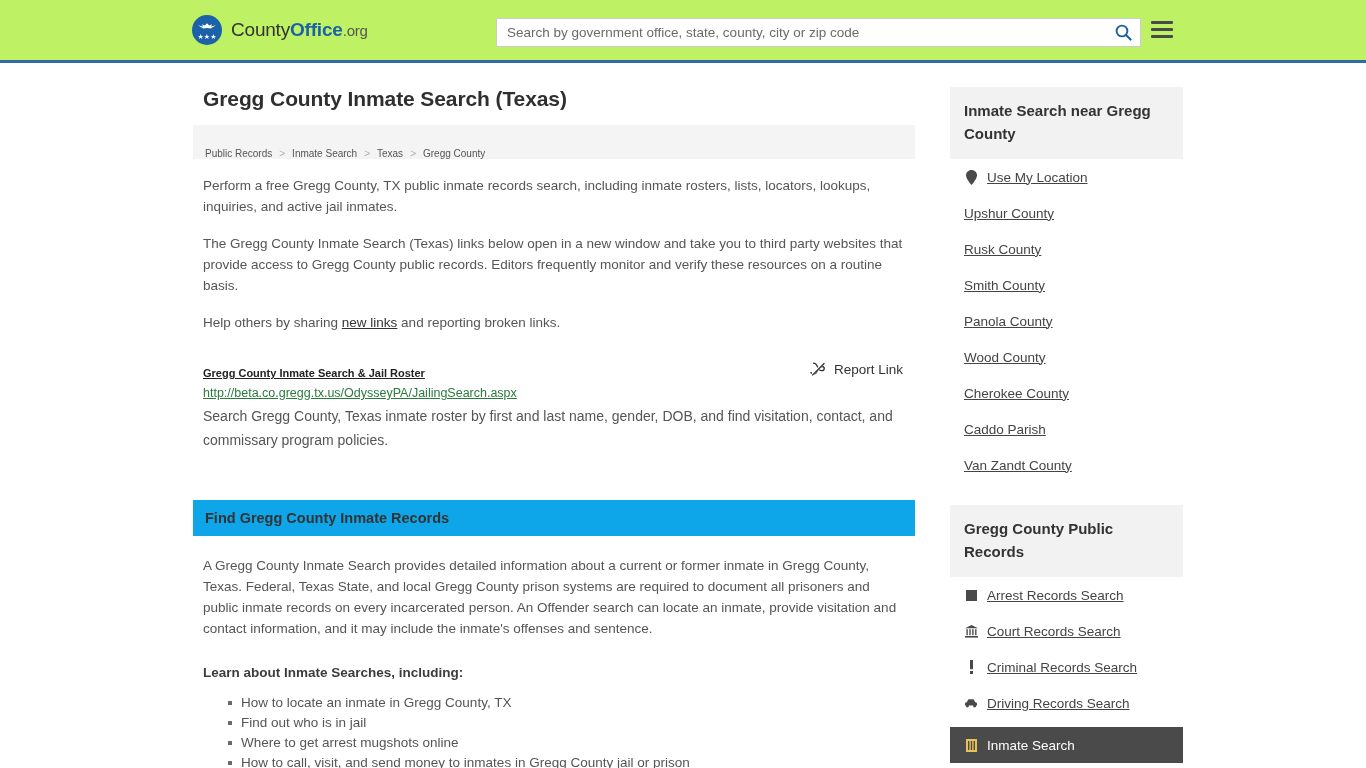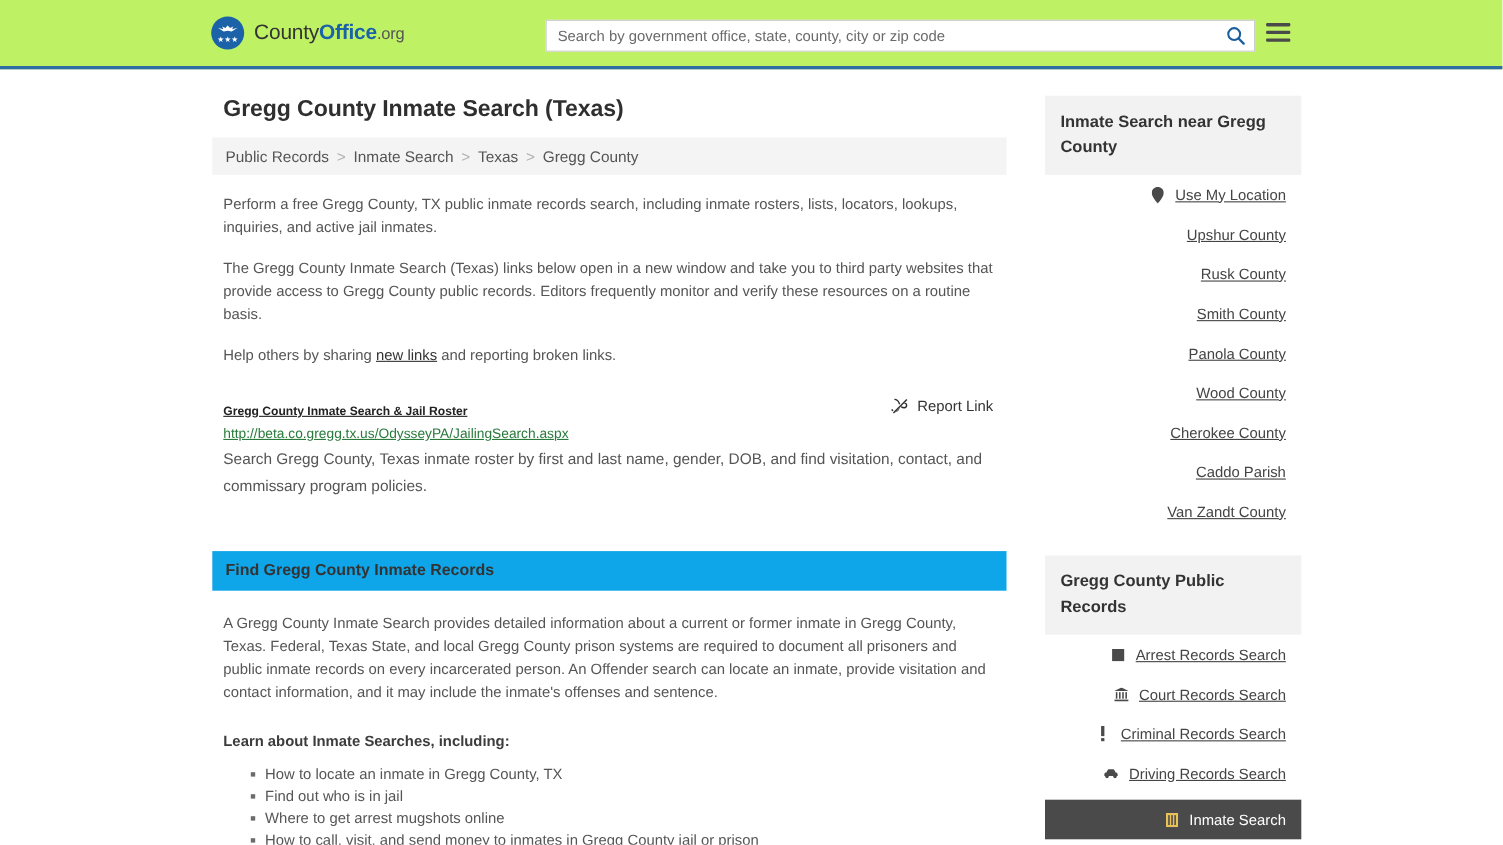--- a/index.html
+++ b/index.html
@@ -132,23 +132,23 @@
     color: #2f2f2f;
     margin: 0 0 14px 10px;
     font-weight: bold;
     letter-spacing: -0.1px;
   }
 
   .breadcrumb {
     background: #f4f4f4;
     height: 34px;
     display: flex;
-    align-items: center;
+    align-items: flex-end;
     padding: 0 12px;
-    font-size: 14px;
+    font-size: 10px;
     color: #555;
   }
   .breadcrumb a {
     color: #555; text-decoration: none;
   }
   .breadcrumb .sep {
     color: #b0b0b0;
     margin: 0 7px;
   }
 
@@ -263,21 +263,20 @@
     font-weight: bold;
     color: #333;
     line-height: 23px;
   }
   .side-list { padding: 0 14px; }
   .side-item {
     display: flex;
     align-items: center;
     gap: 9px;
     height: 36px;
-    justify-content: flex-end;
   }
   .side-item a {
     font-size: 13.5px;
     color: #444;
     text-decoration: underline;
   }
   .side-item .ico {
     width: 14px;
     display: flex;
     align-items: center;

